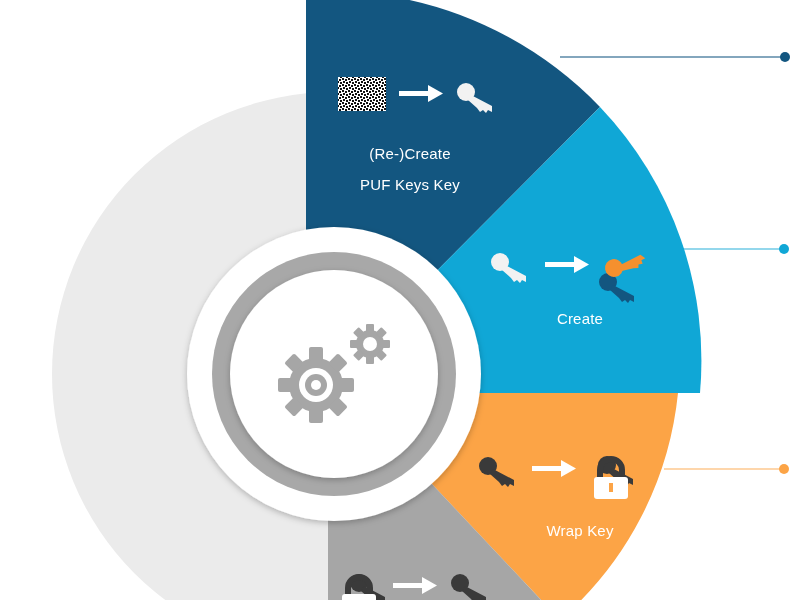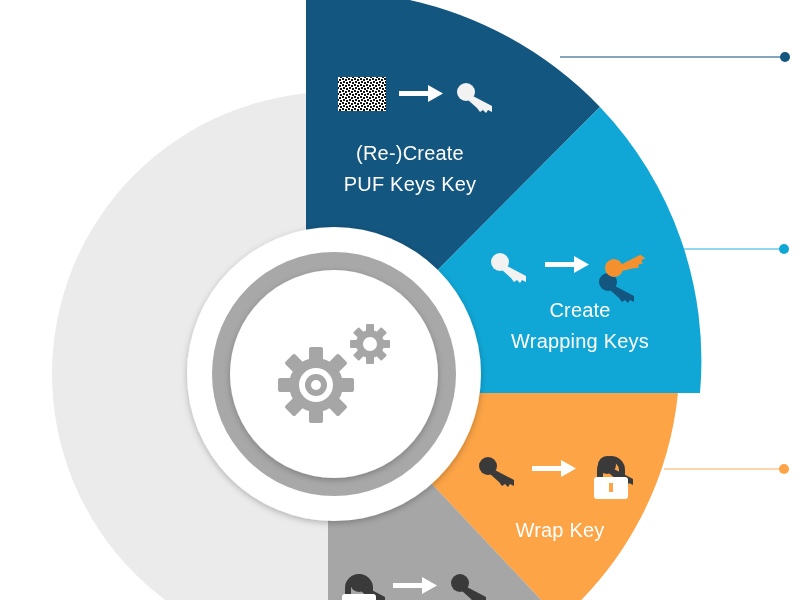--- a/index.html
+++ b/index.html
@@ -4,21 +4,21 @@
 <style>
   html, body { margin: 0; padding: 0; }
   body {
     width: 800px; height: 600px; overflow: hidden; background: #ffffff;
     position: relative;
     font-family: "Liberation Sans", "DejaVu Sans", sans-serif;
   }
   #stage { position: absolute; left: 0; top: 0; width: 800px; height: 600px; }
   .label {
     position: absolute; color: #ffffff; text-align: center;
-    font-size: 20px; line-height: 31px; letter-spacing: 0.2px;
+    font-size: 15px; line-height: 31px; letter-spacing: 0.2px;
     white-space: nowrap;
   }
   .label span { display: block; }
 </style>
 </head>
 <body>
 
 <svg id="stage" viewBox="0 0 800 600" xmlns="http://www.w3.org/2000/svg">
   <defs>
     <filter id="sh" x="-20%" y="-20%" width="140%" height="140%">
@@ -145,19 +145,18 @@
       <polygon points="422,577 437,585.5 422,594" fill="#fff"></polygon>
     </g>
     <use href="#key" x="460" y="583" fill="#3a3a3a"></use>
   </g>
 </svg>
 
 <div class="label" style="left:330px; top:138px; width:160px;">
   <span>(Re-)Create</span>
   <span>PUF Keys Key</span>
 </div>
-<div class="label" style="left:490px; top:295px; width:180px;">
+<div class="label" style="left:490px; top:303px; width:180px;">
   <span>Create</span>
-  <span>Wrapping Keys</span>
 </div>
-<div class="label" style="left:490px; top:515px; width:140px;">
+<div class="label" style="left:510px; top:515px; width:140px;">
   <span>Wrap Key</span>
 </div>
 
 </body></html>

